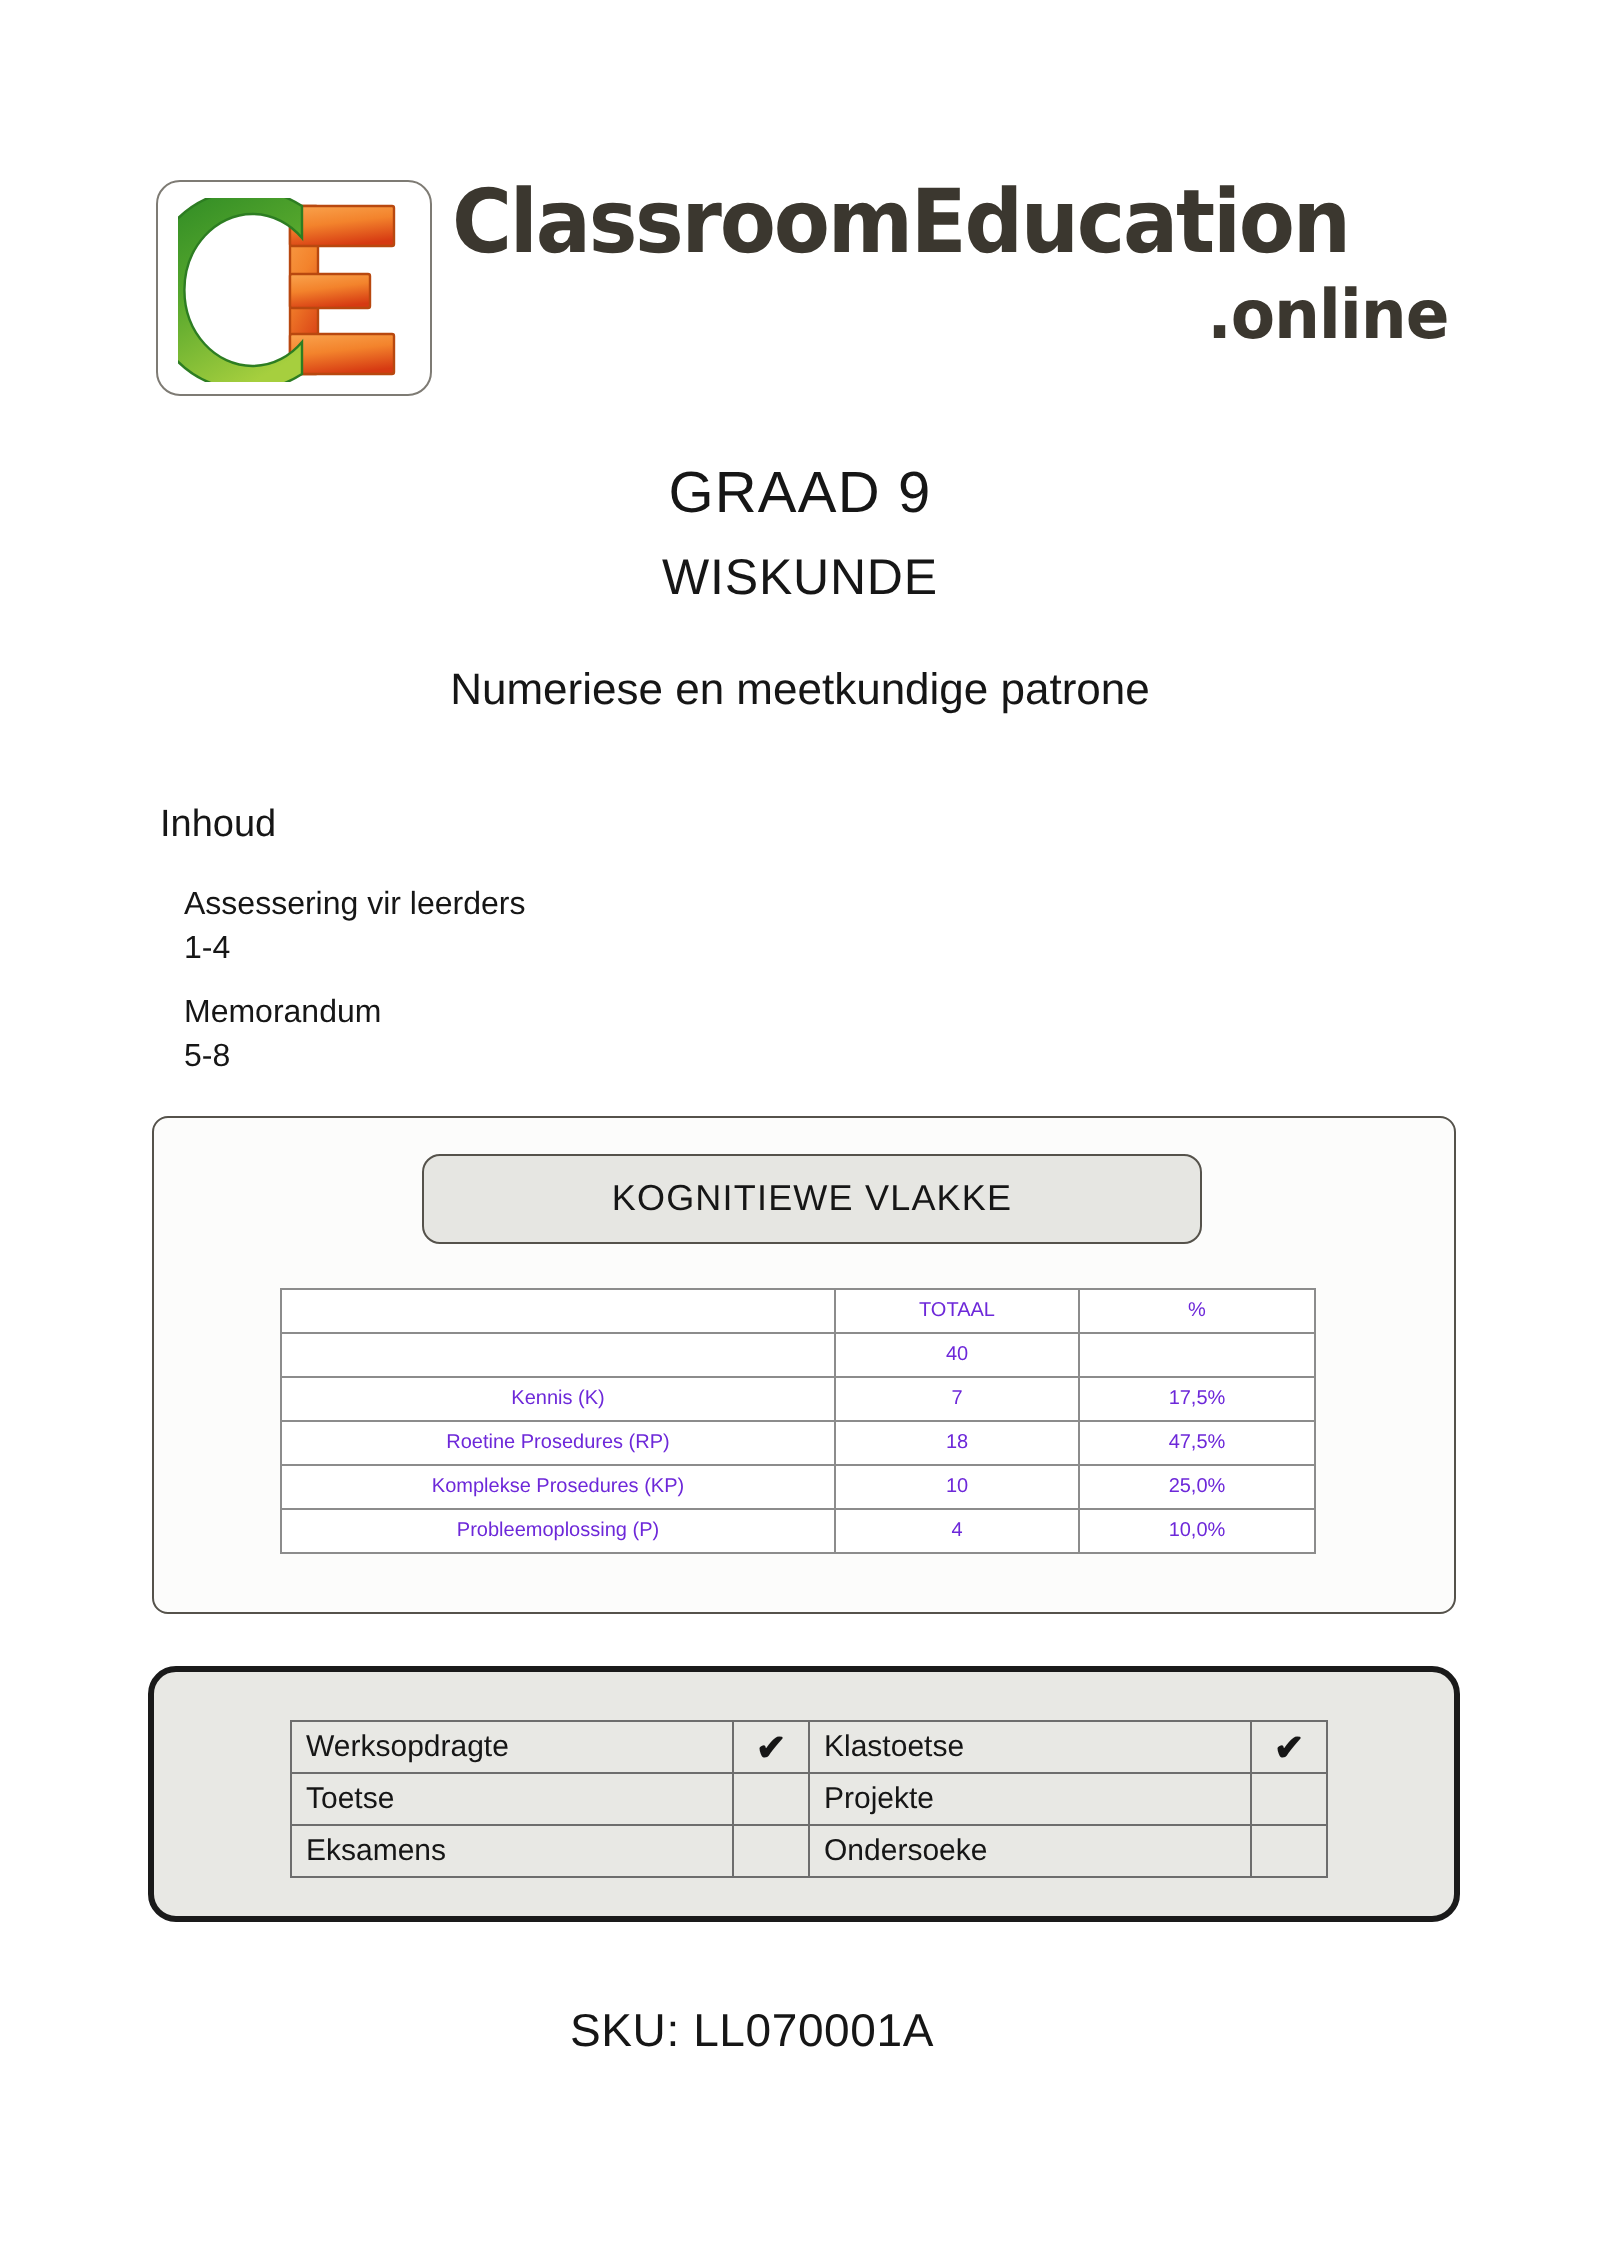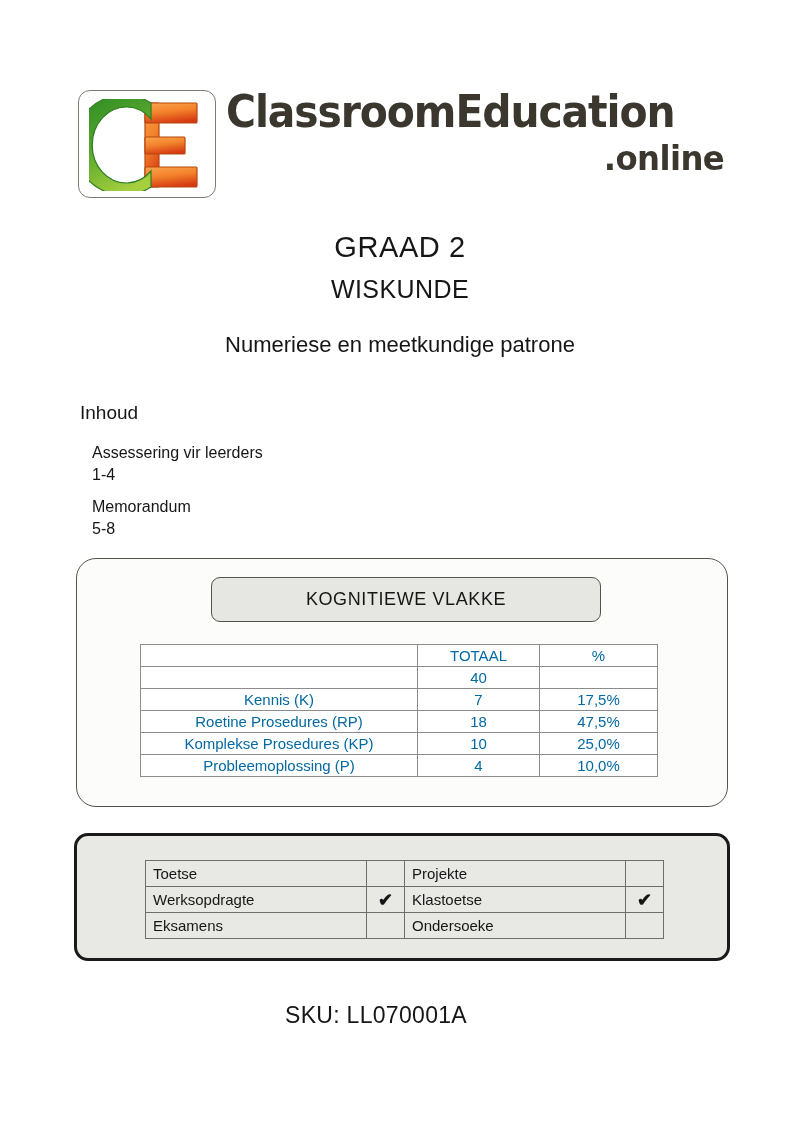--- a/index.html
+++ b/index.html
@@ -135,21 +135,21 @@
   }
 
   
   .cog-panel {
     position: absolute;
     left: 76px;
     top: 558px;
     width: 652px;
     height: 249px;
     border: 1.6px solid #55524b;
-    border-radius: 20px;
+    border-radius: 8px;
     background: #fcfcfb;
     box-sizing: border-box;
     padding-left: 36px;
   }
   .cog-banner {
     position: absolute;
     left: 134px;
     top: 18px;
     width: 390px;
     height: 45px;
@@ -171,23 +171,23 @@
     left: 63px;
     top: 85px;
     width: 517px;
     border-collapse: collapse;
     table-layout: fixed;
   }
   .cog-table td, .cog-table th {
     border: 1px solid #8c8c8c;
     height: 22px;
     padding: 1px 6px;
-    font-size: 15px;
+    font-size: 10px;
     font-weight: normal;
-    color: #0369a1;
+    color: #6d28d9;
     background: #ffffff;
     box-sizing: border-box;
   }
   .cog-table .c-label { width: 277px; text-align: center; }
   .cog-table .c-total { width: 122px; text-align: center; }
   .cog-table .c-pct   { width: 118px; text-align: center; }
 
   
   .asmt-panel {
     position: absolute;
@@ -268,21 +268,21 @@
       </svg>
     </div>
 
     <div class="brand-text">
       <div class="brand-name">ClassroomEducation</div>
       <div class="brand-domain">.online</div>
     </div>
   </div>
 
   <div class="titles">
-    <div class="title-grade">GRAAD 2</div>
+    <div class="title-grade">GRAAD 9</div>
     <div class="title-subject">WISKUNDE</div>
     <div class="title-topic">Numeriese en meetkundige patrone</div>
   </div>
 
   <div class="contents">
     <div class="contents-heading">Inhoud</div>
 
     <div class="contents-row">
       <span>Assessering vir leerders</span>
       <span class="contents-pages">1-4</span>
@@ -334,33 +334,33 @@
           <td class="c-total">4</td>
           <td class="c-pct">10,0%</td>
         </tr>
       </tbody>
     </table>
   </div>
 
   <div class="asmt-panel">
     <table class="asmt-table">
       <tbody>
+        <tr>
+          <td class="a-label">Werksopdragte</td>
+          <td class="a-check">✔</td>
+          <td class="a-label">Klastoetse</td>
+          <td class="a-check">✔</td>
+        </tr>
         <tr>
           <td class="a-label">Toetse</td>
           <td class="a-check"></td>
           <td class="a-label">Projekte</td>
           <td class="a-check"></td>
         </tr>
         <tr>
-          <td class="a-label">Werksopdragte</td>
-          <td class="a-check">✔</td>
-          <td class="a-label">Klastoetse</td>
-          <td class="a-check">✔</td>
-        </tr>
-        <tr>
           <td class="a-label">Eksamens</td>
           <td class="a-check"></td>
           <td class="a-label">Ondersoeke</td>
           <td class="a-check"></td>
         </tr>
       </tbody>
     </table>
   </div>
 
   <div class="sku">SKU: LL070001A</div>

